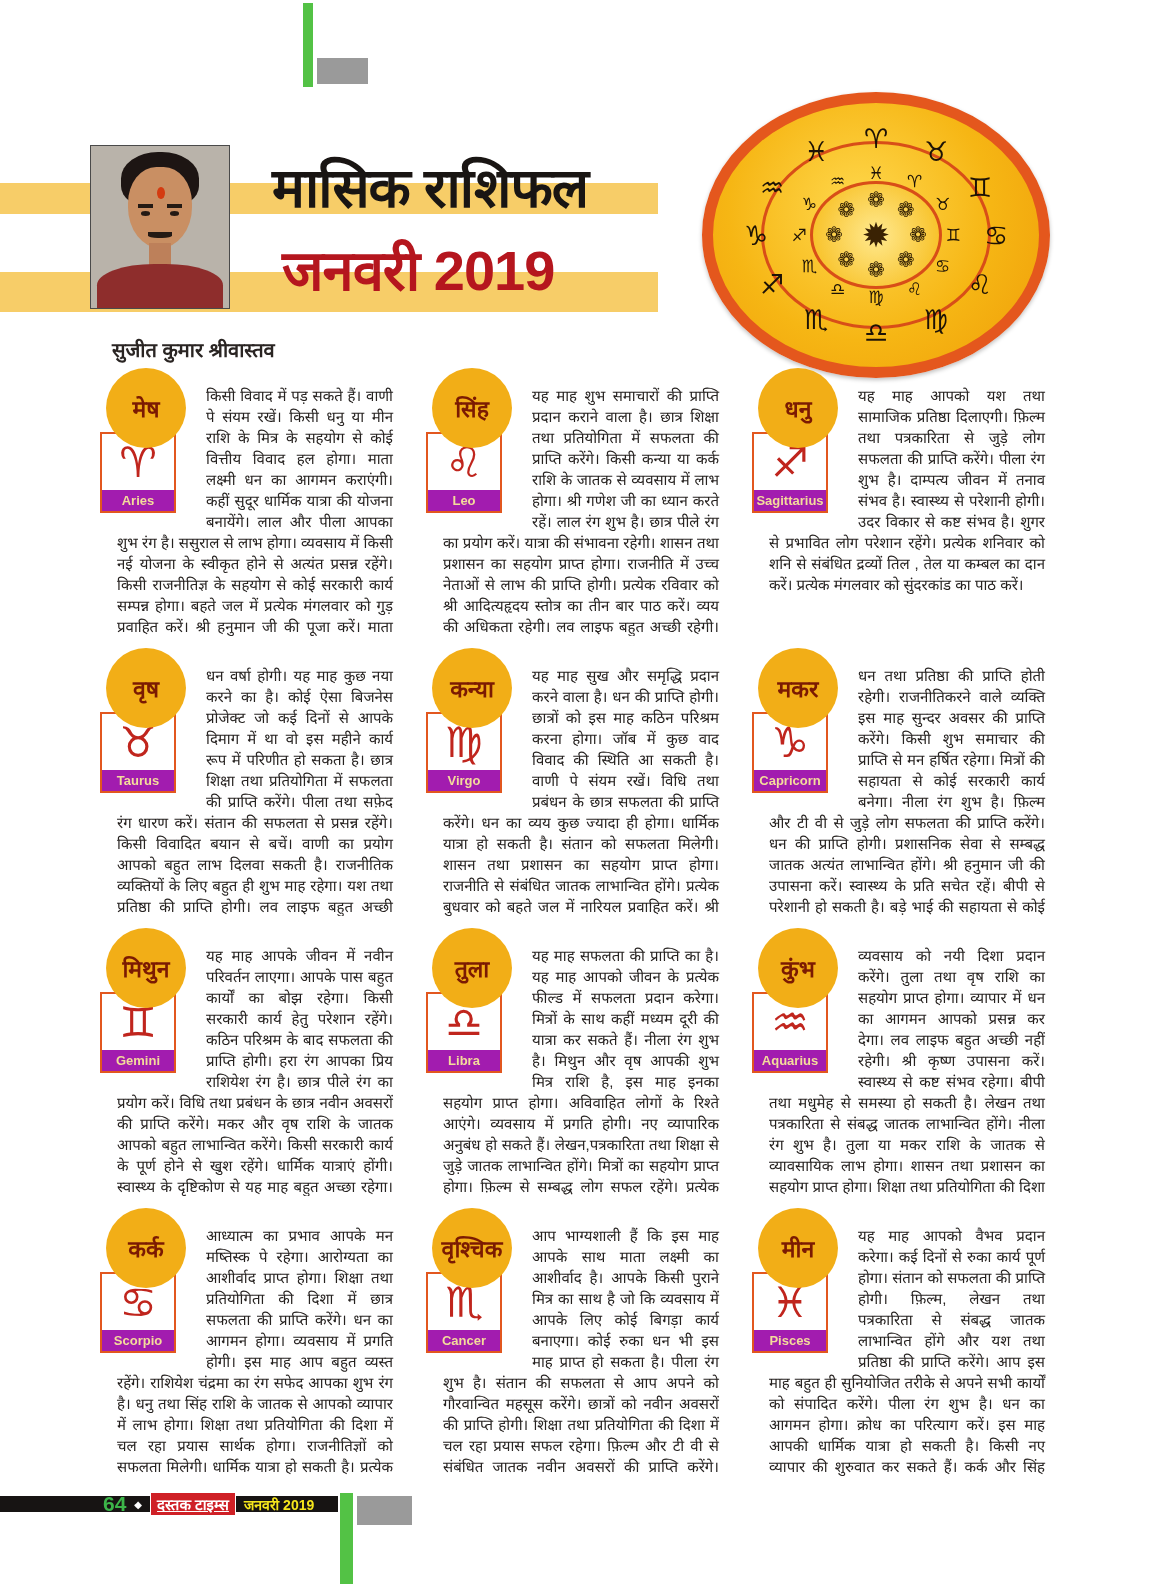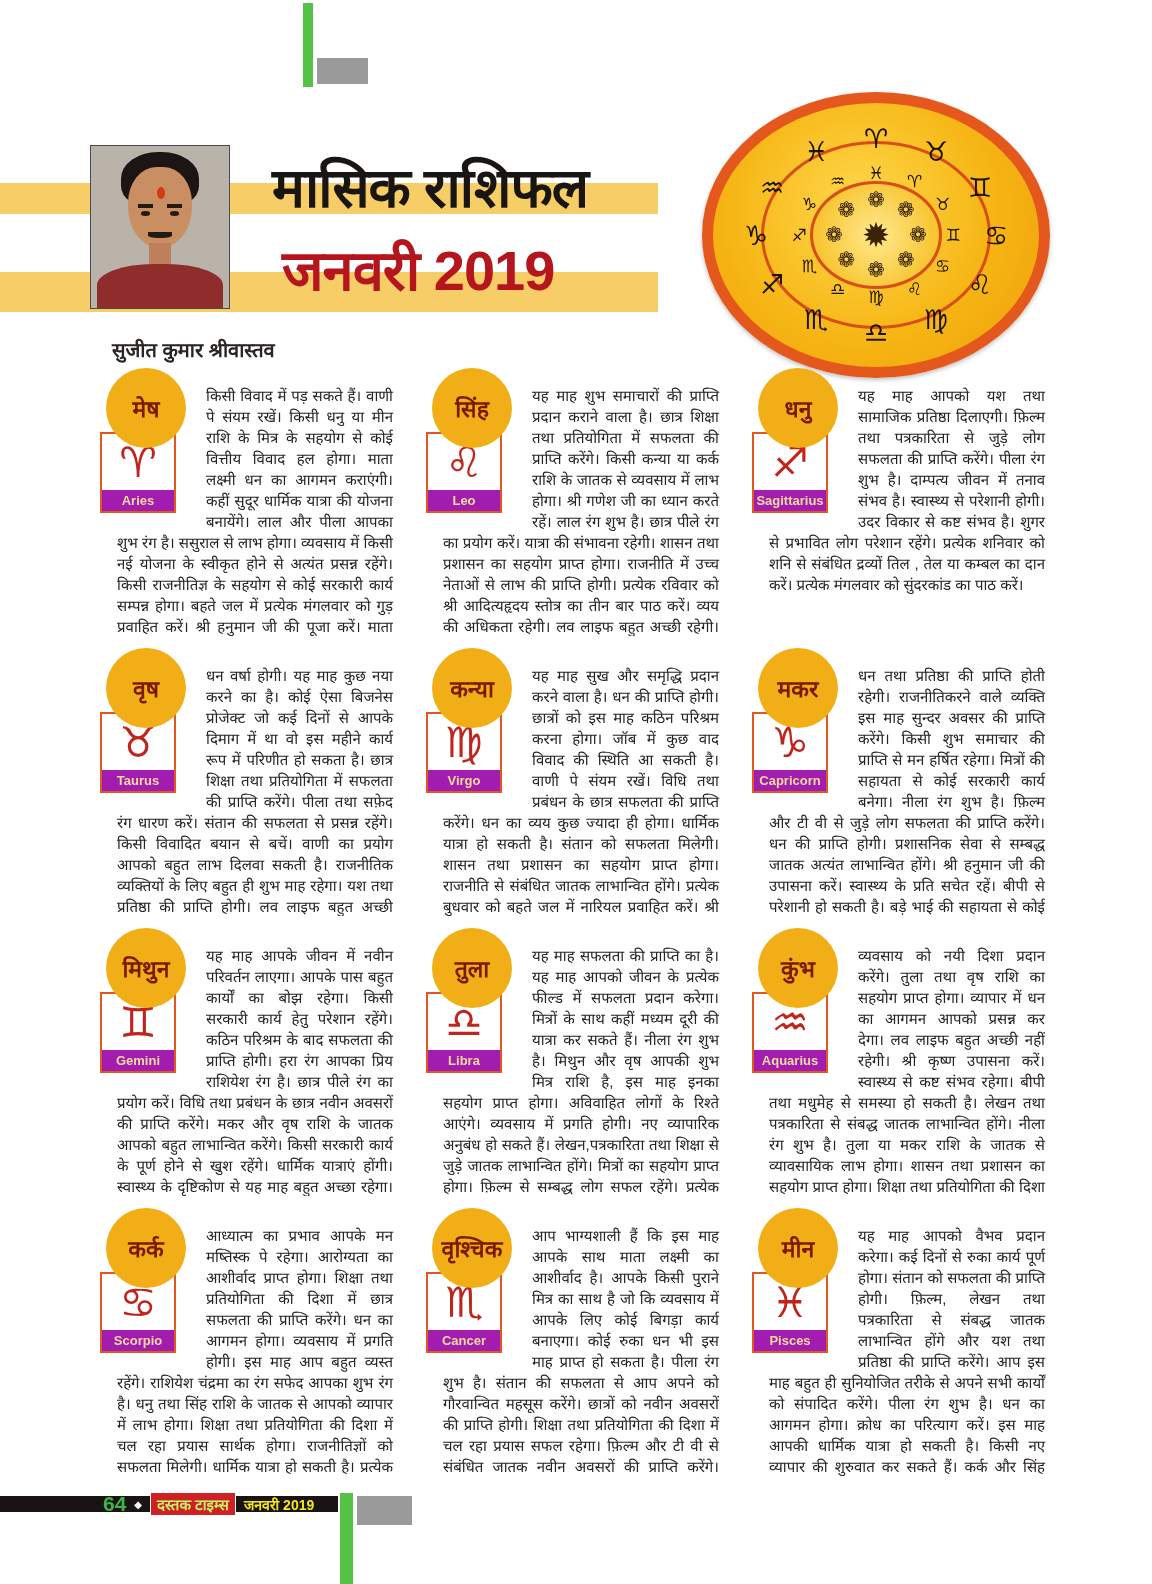--- a/index.html
+++ b/index.html
@@ -65,22 +65,22 @@
   .icon-area{height:56px;display:flex;align-items:center;justify-content:center;font-size:42px;
          color:#c0251d;font-family:"DejaVu Sans",sans-serif;font-weight:bold;}
   .icon-label{background:#a21caf;color:#f3dc9b;font-size:13px;font-weight:bold;text-align:center;padding:3px 0;}
   .sign-text{margin:17px;text-align:justify;font-size:15px;line-height:1.4;color:#262220;}
 
   
   .footbar{position:absolute;left:0;top:1496px;width:338px;height:16px;background:#171413;
       display:flex;align-items:center;gap:8px;padding-left:103px;box-sizing:border-box;}
   .foot-num{color:#3cb549;font-size:21px;font-weight:bold;}
   .foot-diamond{color:#ffffff;font-size:10px;}
-  .foot-mag{background:#cf2026;color:#bef264;border:1px solid #ffffff;font-weight:bold;font-size:15px;
-      padding:1px 6px;}
+  .foot-mag{background:#cf2026;color:#ffffff;border:1px solid #ffffff;font-weight:bold;font-size:15px;
+      padding:1px 6px;text-decoration:underline;}
   .foot-issue{color:#f6e71c;font-weight:bold;font-size:14px;}
   .footgreen{position:absolute;left:340px;top:1493px;width:13px;height:91px;background:#53c245;}
   .footgray{position:absolute;left:357px;top:1496px;width:55px;height:29px;background:#9a9a9a;}
 </style>
 </head>
 <body>
 
 <div class="page">
 
   <div class="topbar-green"></div>

